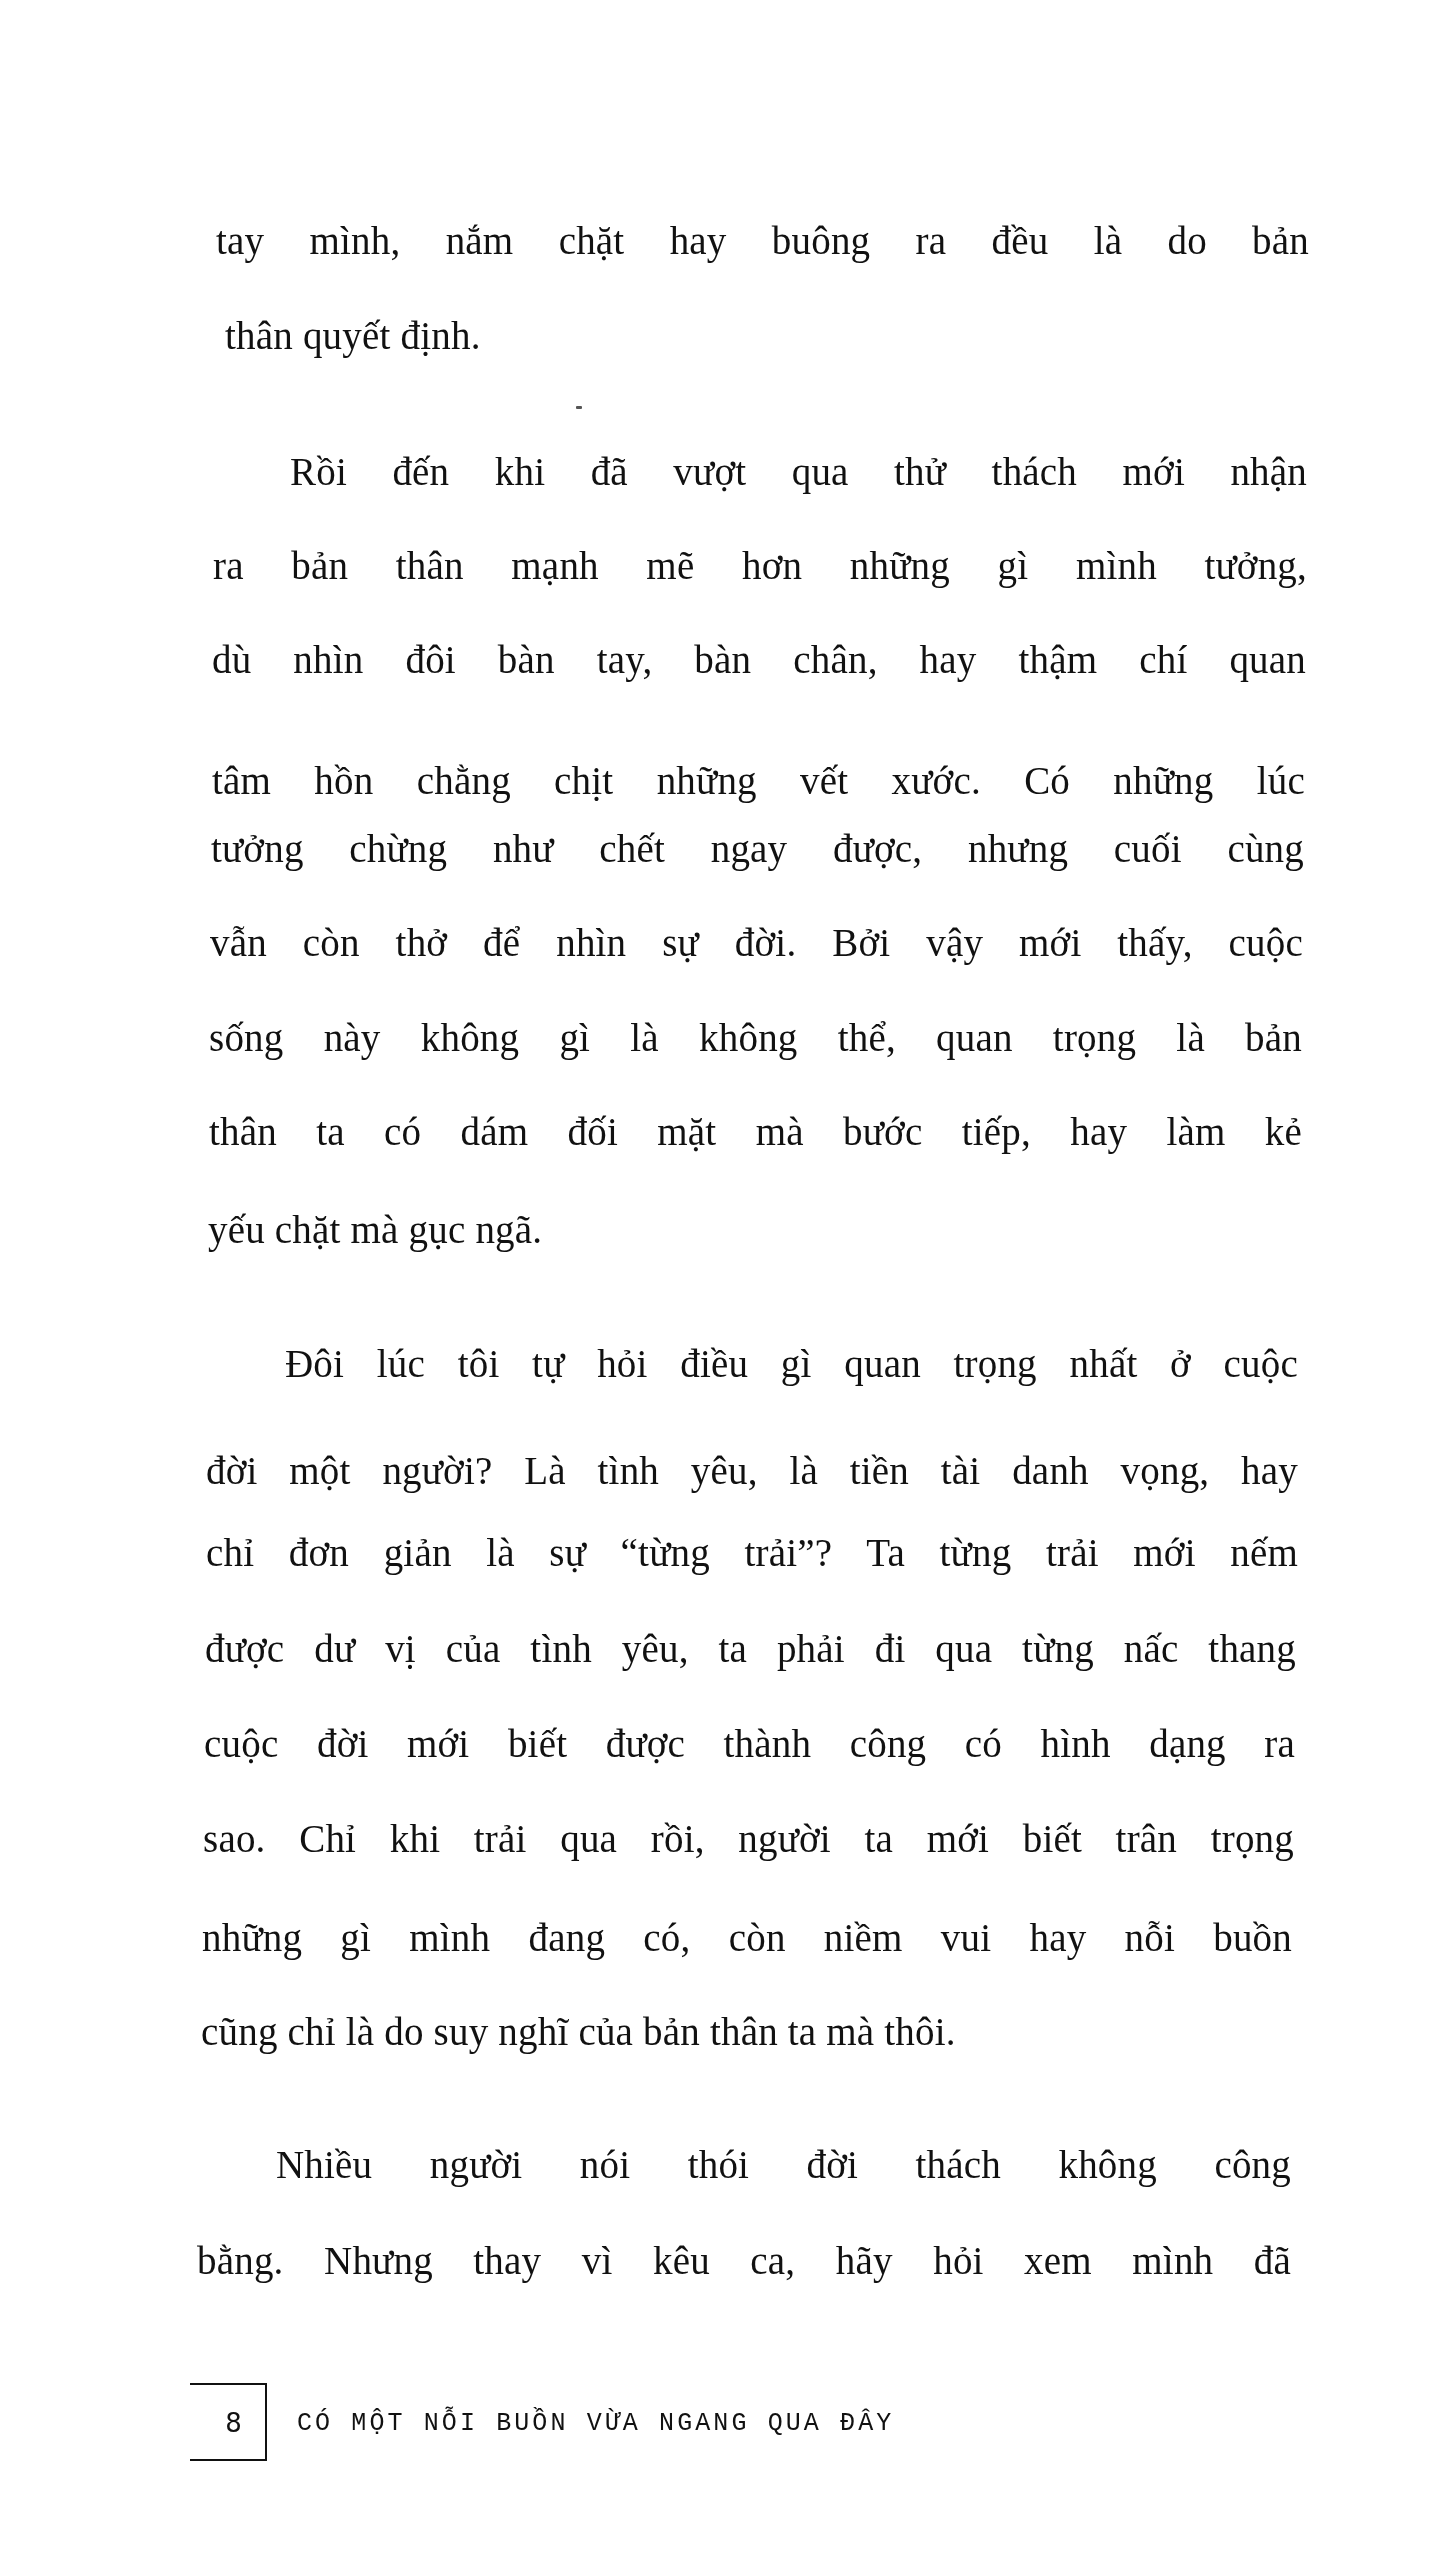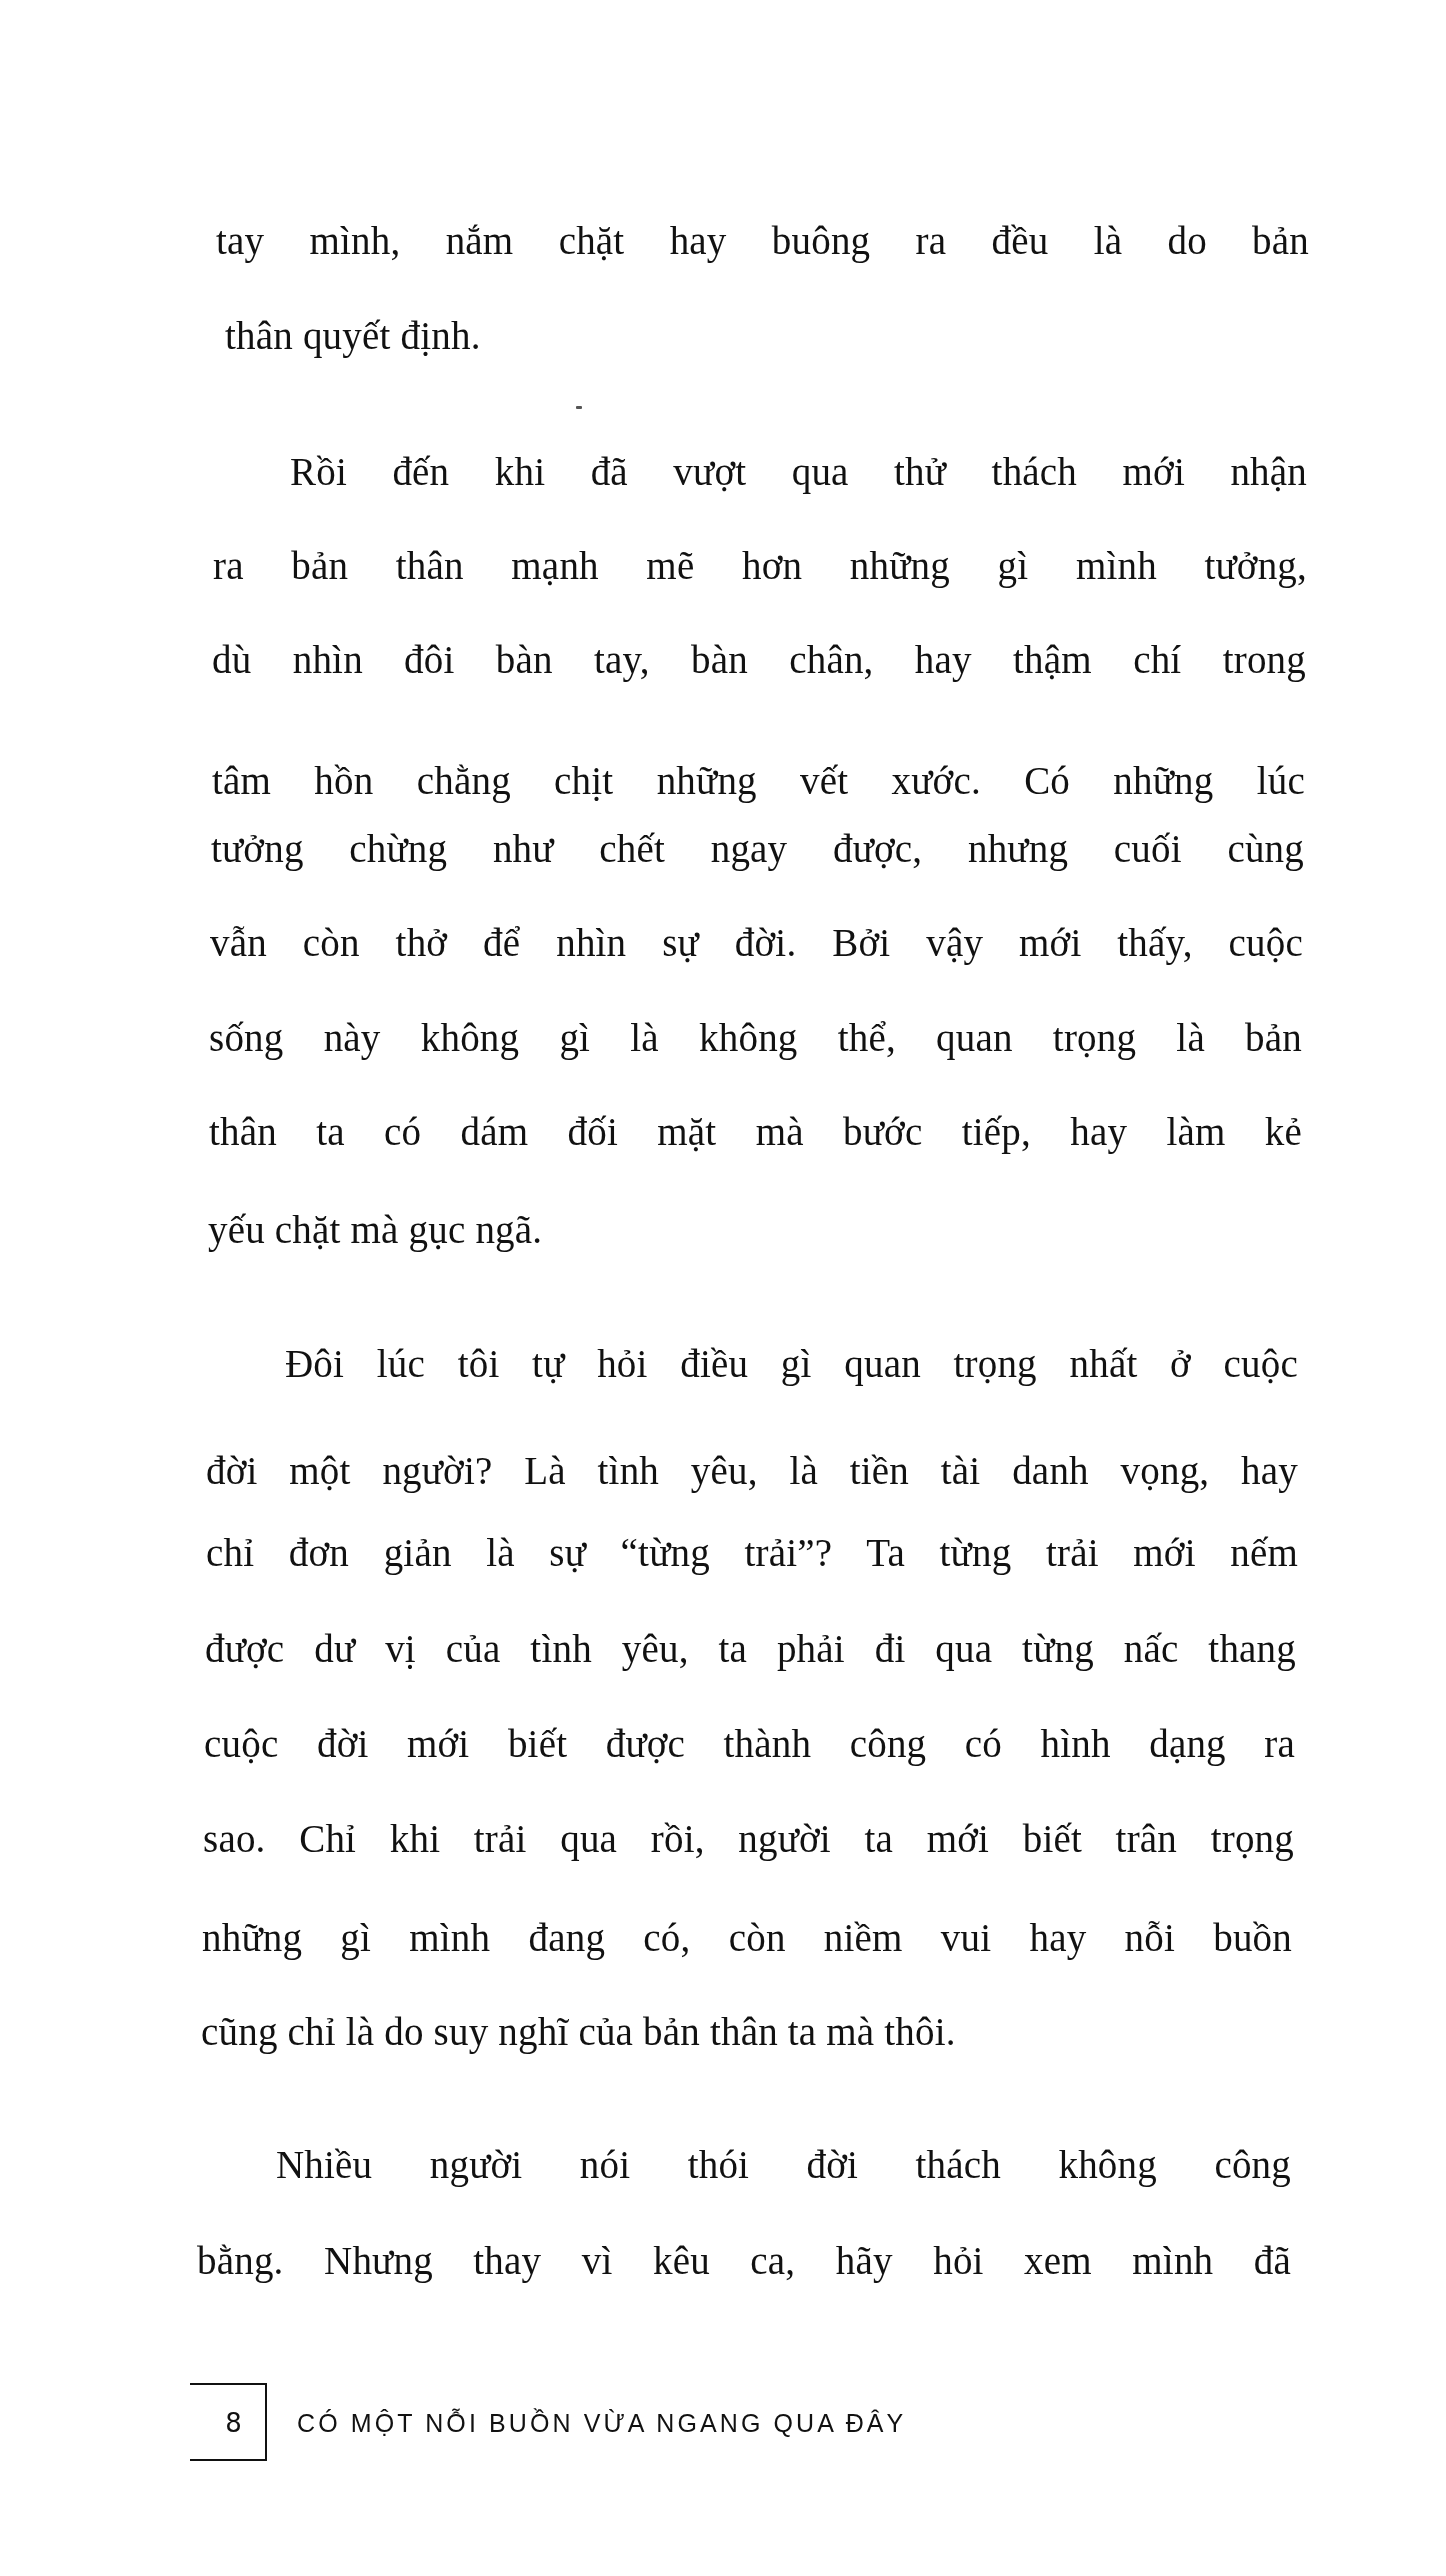--- a/index.html
+++ b/index.html
@@ -61,21 +61,21 @@
     font-family: "DejaVu Sans", "Liberation Sans", sans-serif;
     font-size: 26px;
     line-height: 35px;
     text-align: center;
   }
   .running-title {
     position: absolute;
     left: 297px;
     top: 2406px;
     height: 35px;
-    font-family: Liberation Sans, sans-serif;
+    font-family: Liberation Mono, monospace;
     font-size: 25px;
     line-height: 35px;
     letter-spacing: 3.1px;
     white-space: nowrap;
   }
 </style>
 </head>
 <body>
 
 <div class="page">
@@ -83,21 +83,21 @@
   <div>
     <div class="line" style="left:216px; top:207px; width:1093px;">tay mình, nắm chặt hay buông ra đều là do bản</div>
     <div class="line last" style="left:211px; top:302px; width:1093px;margin-left:14px;">thân quyết định.</div>
   </div>
 
   <div class="speck" style="left:576px; top:406px; width:5.8px; height:2.9px;"></div>
 
   <div>
     <div class="line" style="left:290px; top:438px; width:1017px;">Rồi đến khi đã vượt qua thử thách mới nhận</div>
     <div class="line" style="left:213px; top:532px; width:1094px;">ra bản thân mạnh mẽ hơn những gì mình tưởng,</div>
-    <div class="line" style="left:212px; top:626px; width:1094px;">dù nhìn đôi bàn tay, bàn chân, hay thậm chí trong</div>
+    <div class="line" style="left:212px; top:626px; width:1094px;">dù nhìn đôi bàn tay, bàn chân, hay thậm chí quan</div>
     <div class="line" style="left:212px; top:740px; width:1093px;margin-top:7px;">tâm hồn chằng chịt những vết xước. Có những lúc</div>
     <div class="line" style="left:211px; top:815px; width:1093px;">tưởng chừng như chết ngay được, nhưng cuối cùng</div>
     <div class="line" style="left:210px; top:909px; width:1093px;">vẫn còn thở để nhìn sự đời. Bởi vậy mới thấy, cuộc</div>
     <div class="line" style="left:209px; top:1004px; width:1093px;">sống này không gì là không thể, quan trọng là bản</div>
     <div class="line" style="left:209px; top:1098px; width:1093px;">thân ta có dám đối mặt mà bước tiếp, hay làm kẻ</div>
     <div class="line last" style="left:208px; top:1196px; width:1093px;">yếu chặt mà gục ngã.</div>
   </div>
 
   <div>
     <div class="line" style="left:285px; top:1330px; width:1013px;">Đôi lúc tôi tự hỏi điều gì quan trọng nhất ở cuộc</div>

